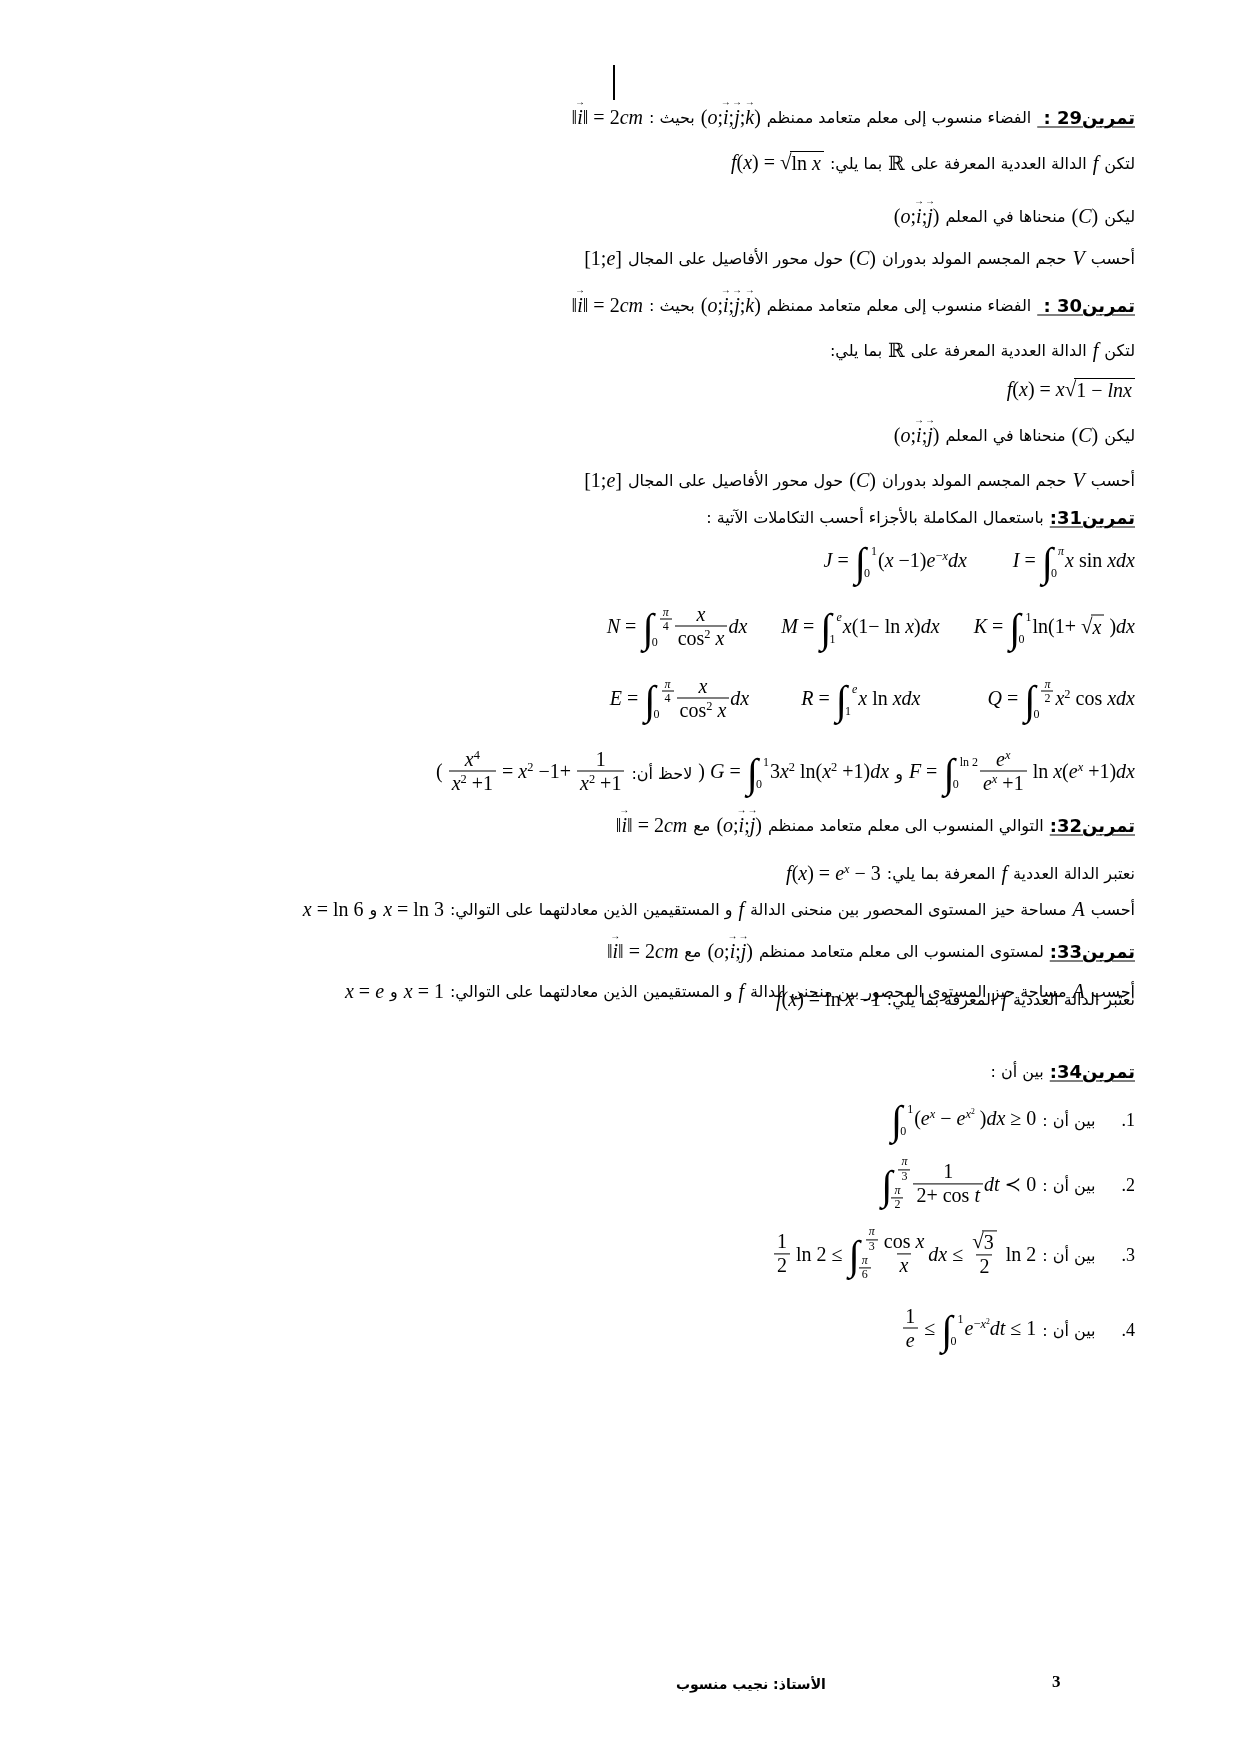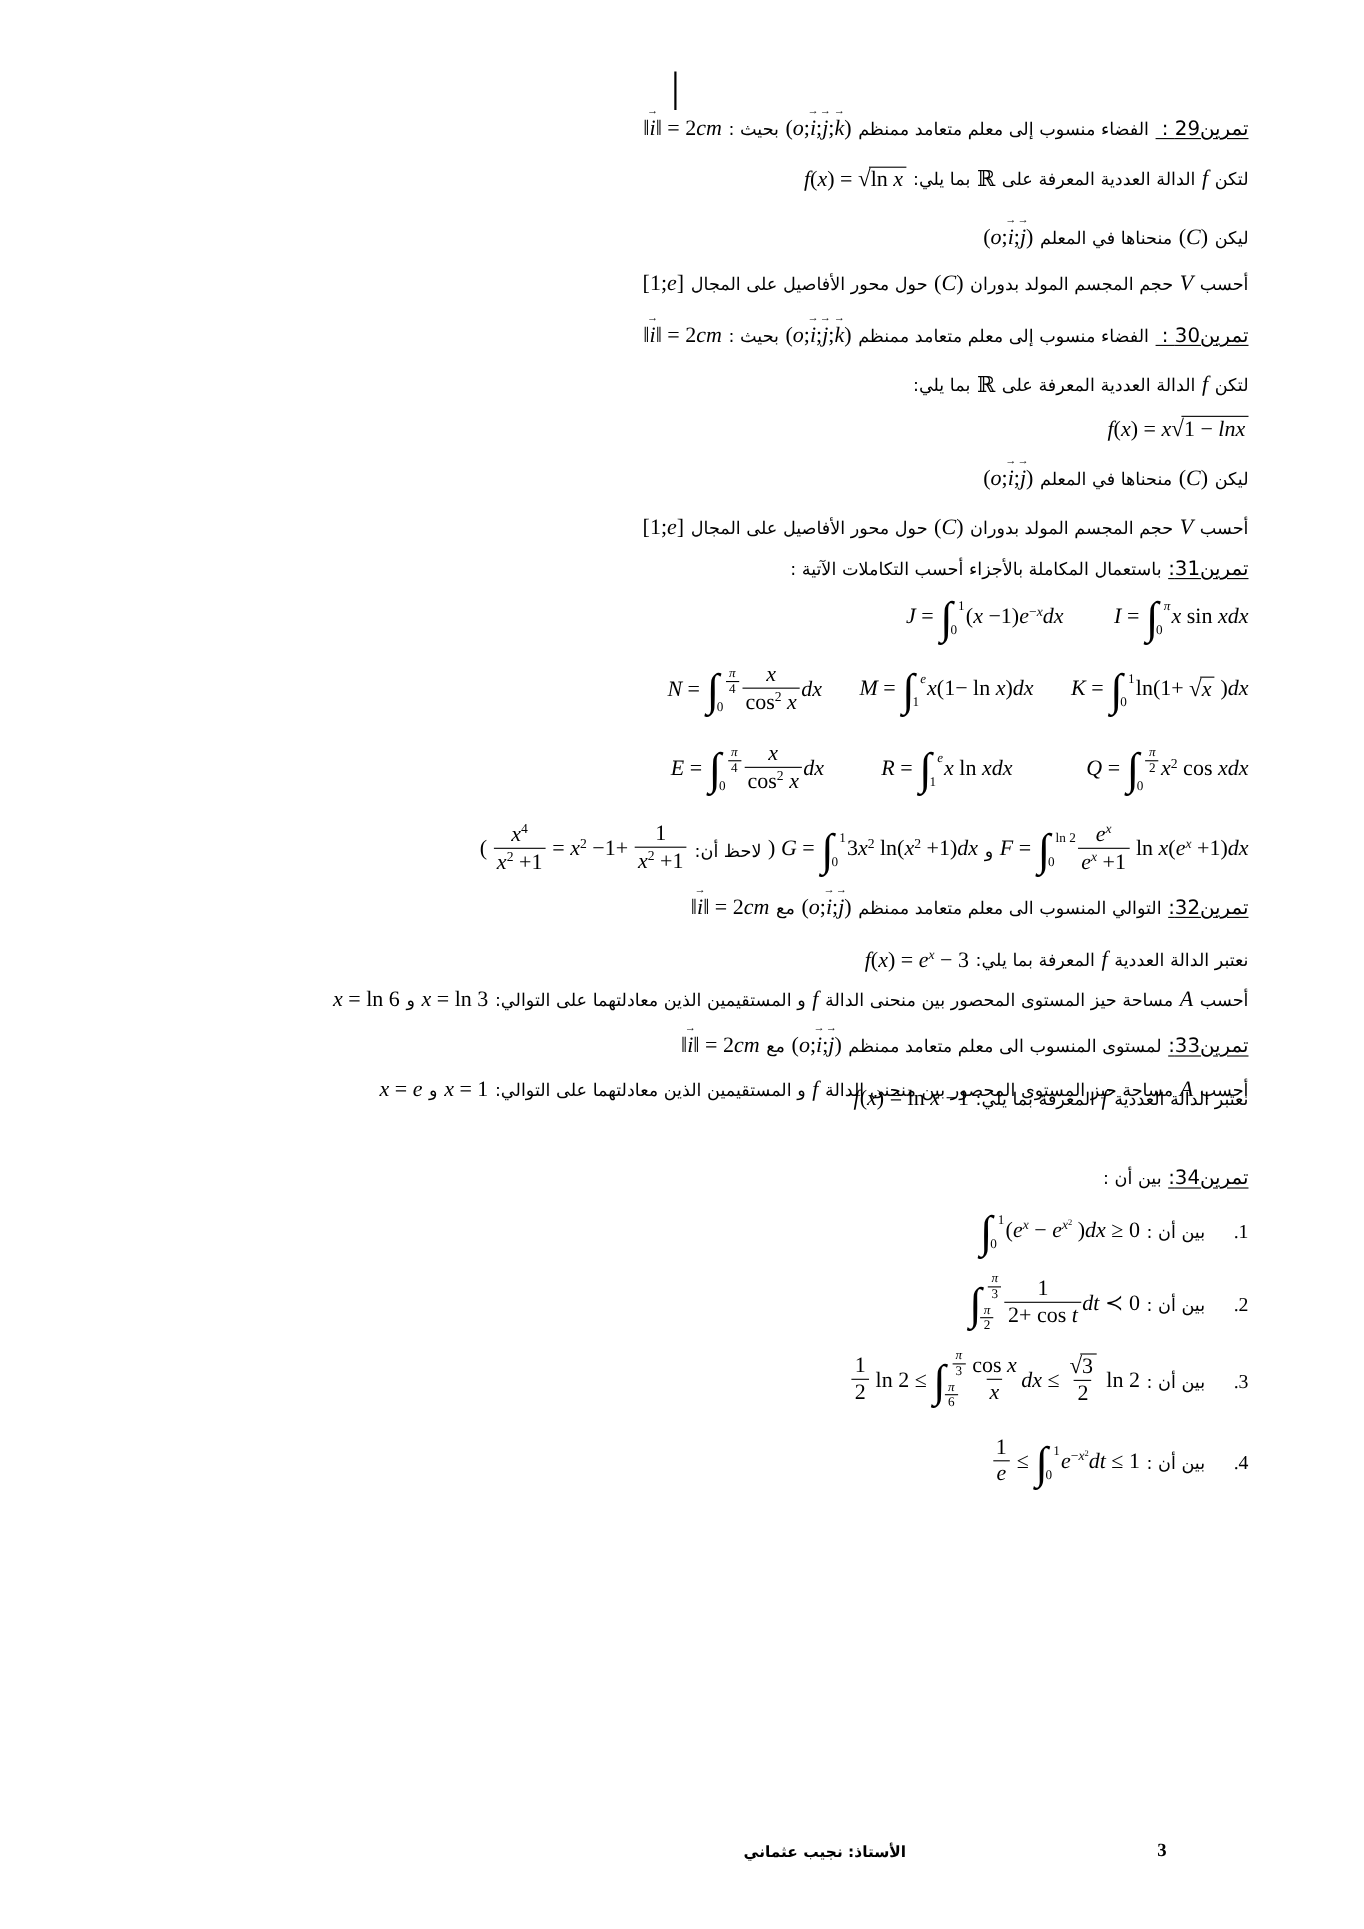--- a/index.html
+++ b/index.html
@@ -2,21 +2,21 @@
 <html><head>
 <meta charset="utf-8">
 <style>
   html,body{margin:0;padding:0;background:#fff;}
   body{width:1240px;height:1754px;position:relative;font-family:"Liberation Sans",sans-serif;color:#000;}
   .page{position:absolute;inset:0;background:#fff;overflow:hidden;}
   .line{position:absolute;right:105px;display:flex;flex-direction:row;align-items:center;
         justify-content:flex-end;gap:6px;transform:translateY(-50%);direction:ltr;}
   .ar{direction:rtl;unicode-bidi:isolate;font-family:"DejaVu Sans",sans-serif;
       font-size:16px;white-space:pre;}
-  .hd{direction:rtl;unicode-bidi:isolate;font-family:"DejaVu Sans",sans-serif;font-weight:normal;
+  .hd{direction:rtl;unicode-bidi:isolate;font-family:"DejaVu Sans",sans-serif;font-weight:bold;
       font-size:18px;text-decoration:underline;text-underline-offset:3px;white-space:pre;}
   .mk{direction:rtl;unicode-bidi:isolate;font-family:"Liberation Serif","DejaVu Serif",serif;
       font-size:18px;white-space:pre;}
   .m-run{display:inline;white-space:nowrap;direction:ltr;unicode-bidi:isolate;
          font-family:"Liberation Serif","DejaVu Serif","DejaVu Sans",serif;}
   .line>.m-run{font-size:20px;}
   .mi{font-style:italic;white-space:pre;}
   .mr{font-style:normal;white-space:pre;}
   .msup{display:inline-block;font-size:62%;vertical-align:0.55em;}
   .mfrac{display:inline-flex;flex-direction:column;align-items:center;vertical-align:middle;
@@ -352,15 +352,15 @@
             <span class="mint-b">
               <span class="mint-hi"><span class="m-run"><span class="mr">1</span></span></span>
               <span class="mint-lo"><span class="m-run"><span class="mr">0</span></span></span>
             </span>
           </span><span class="mi">e</span><span class="msup"><span class="m-run"><span class="mr">−</span><span class="mi">x</span><span class="msup"><span class="m-run"><span class="mr">2</span></span></span></span></span><span class="mi">dt</span><span class="mr"> ≤ 1</span></span>
         <span class="ar">بين أن :</span>
         <span style="display: inline-block; width: 14px;"></span>
         <span class="mk">4.</span>
       </div>
     </div>
-  <span class="footer-teacher" style="left:676px;top:1676px;">الأستاذ: نجيب عثماني</span>
+  <span class="footer-teacher" style="left:676px;top:1676px;">الأستاذ: نجيب منسوب</span>
   <span class="footer-page" style="left:1052px;top:1672px;">3</span>
 </div>
 
 </body></html>

